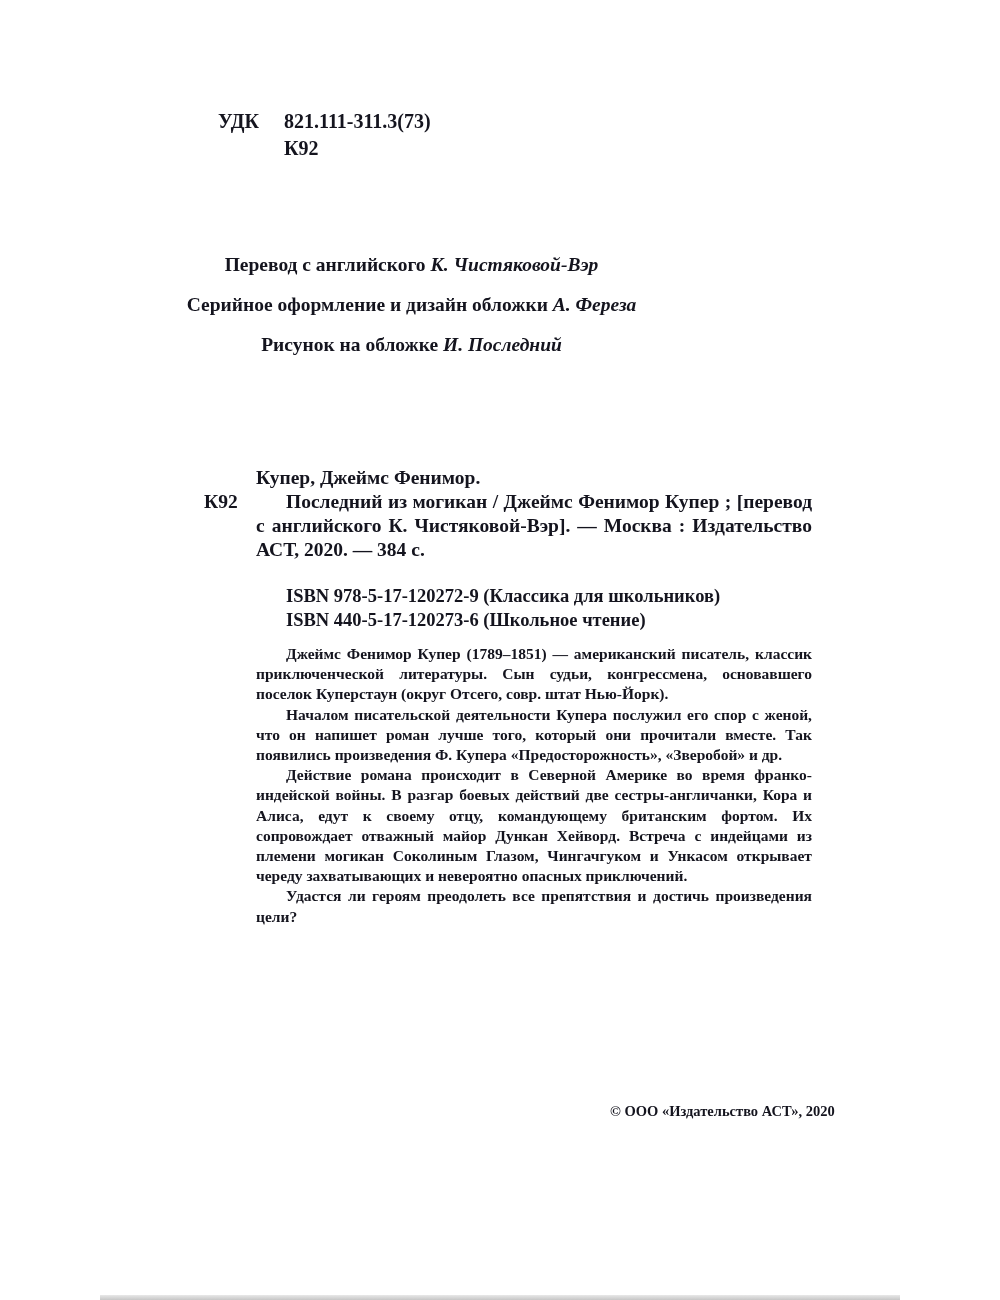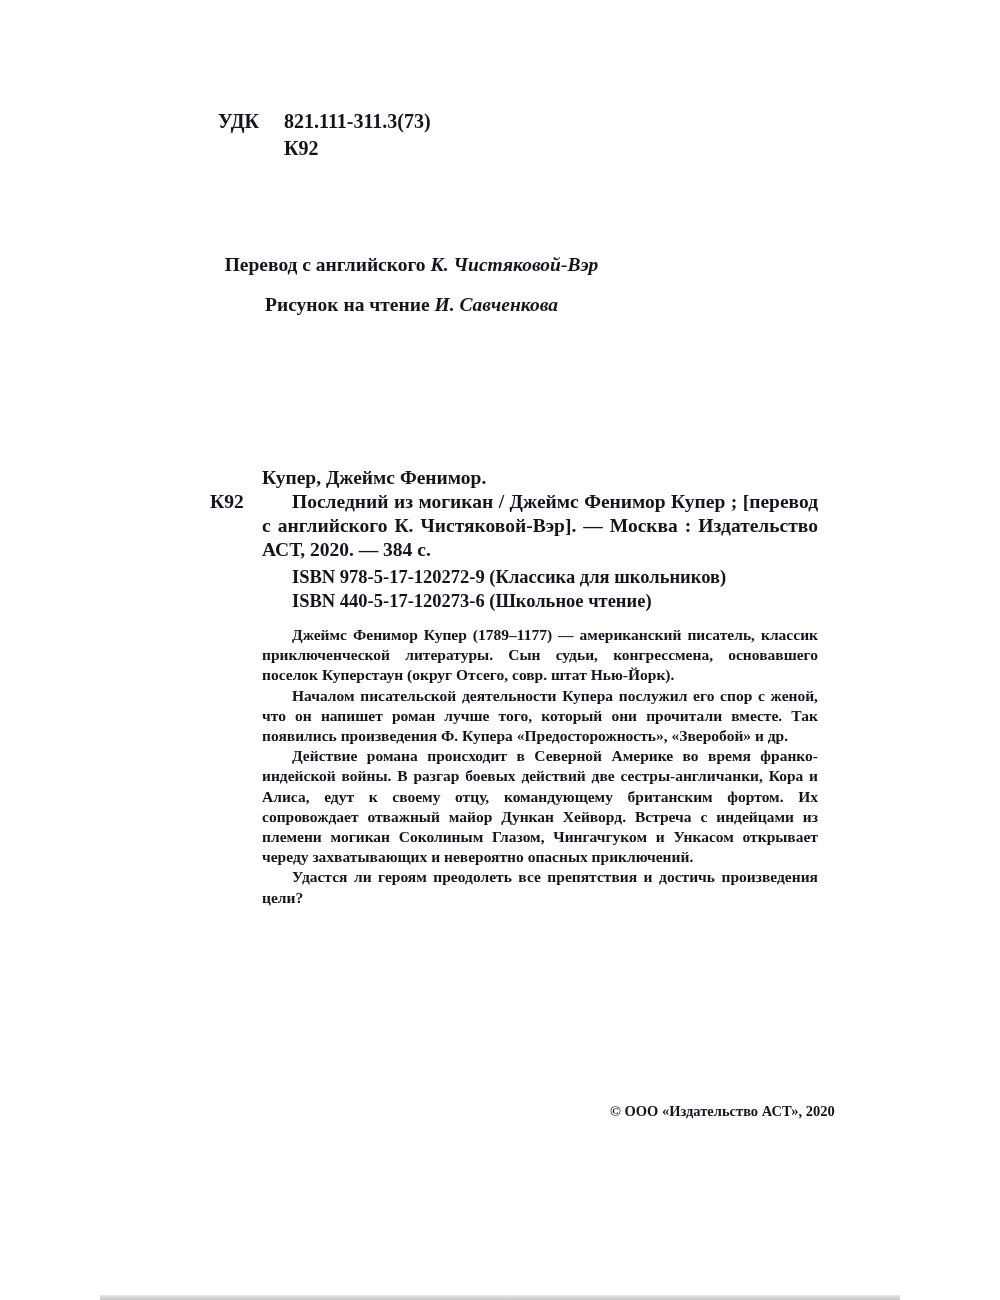--- a/index.html
+++ b/index.html
@@ -15,25 +15,25 @@
   .class-row { display: flex; }
   .class-key { width: 66px; }
   .class-val { }
 
   
   .credits { position: absolute; left: 0; width: 823px; top: 252px; text-align: center; font-size: 19.5px; font-weight: bold; }
   .credit-line { height: 40px; line-height: 26px; }
   .credit-line i { font-style: italic; }
 
   
-  .card { position: absolute; left: 262px; width: 556px; top: 466px; font-size: 19.5px; font-weight: bold; line-height: 24px; }
+  .card { position: absolute; left: 256px; width: 556px; top: 466px; font-size: 19.5px; font-weight: bold; line-height: 24px; }
   .author-heading { margin-left: 0; }
   .k92-side { position: absolute; left: -52px; top: 24px; }
   .biblio { text-indent: 30px; text-align: justify; }
-  .isbn-block { margin-top: 3px; margin-left: 30px; font-size: 18.5px; line-height: 24px; }
+  .isbn-block { margin-top: 22px; margin-left: 30px; font-size: 18.5px; line-height: 24px; }
 
   .annot { margin-top: 12px; font-size: 15.5px; line-height: 20.2px; text-align: justify; }
   .annot p { margin: 0; text-indent: 30px; }
   .annot p:first-child { font-style: normal; }
 
   .class-footer { margin-top: 16px; margin-left: 380px; font-size: 14.5px; line-height: 18px; }
   .copyright { position: absolute; left: 566px; top: 1103px; font-size: 14.5px; font-weight: bold; margin-left: 44px; }
 
   .bottom-bar { position: absolute; left: 100px; width: 800px; top: 1295px; height: 5px;
     background: linear-gradient(#e8e8e8, #c6c6c6); }
@@ -49,33 +49,34 @@
       <span class="class-val">821.111-311.3(73)</span>
     </div>
     <div class="class-row">
       <span class="class-key"></span>
       <span class="class-val">К92</span>
     </div>
   </div>
 
   <div class="credits">
     <div class="credit-line"><span>Перевод с английского </span><i>К. Чистяковой-Вэр</i></div>
-    <div class="credit-line"><span>Рисунок на чтение </span><i>И. Савченкова</i></div>
+    <div class="credit-line"><span>Серийное оформление и дизайн обложки </span><i>А. Фереза</i></div>
+    <div class="credit-line"><span>Рисунок на обложке </span><i>И. Последний</i></div>
   </div>
 
   <div class="card">
     <div class="author-heading">Купер, Джеймс Фенимор.</div>
     <span class="k92-side">К92</span>
     <div class="biblio">Последний из могикан / Джеймс Фенимор Купер ; [перевод с английского К. Чистяковой-Вэр]. — Москва : Издательство АСТ, 2020. — 384 с.</div>
     <div class="isbn-block">
       <div>ISBN 978-5-17-120272-9 (Классика для школьников)</div>
       <div>ISBN 440-5-17-120273-6 (Школьное чтение)</div>
     </div>
     <div class="annot">
-      <p>Джеймс Фенимор Купер (1789–1177) — американский писатель, классик приключенческой литературы. Сын судьи, конгрессмена, основавшего поселок Куперстаун (округ Отсего, совр. штат Нью-Йорк).</p>
+      <p>Джеймс Фенимор Купер (1789–1851) — американский писатель, классик приключенческой литературы. Сын судьи, конгрессмена, основавшего поселок Куперстаун (округ Отсего, совр. штат Нью-Йорк).</p>
       <p>Началом писательской деятельности Купера послужил его спор с женой, что он напишет роман лучше того, который они прочитали вместе. Так появились произведения Ф. Купера «Предосторожность», «Зверобой» и др.</p>
       <p>Действие романа происходит в Северной Америке во время франко-индейской войны. В разгар боевых действий две сестры-англичанки, Кора и Алиса, едут к своему отцу, командующему британским фортом. Их сопровождает отважный майор Дункан Хейворд. Встреча с индейцами из племени могикан Соколиным Глазом, Чингачгуком и Ункасом открывает череду захватывающих и невероятно опасных приключений.</p>
       <p>Удастся ли героям преодолеть все препятствия и достичь произведения цели?</p>
     </div>
   </div>
 
   <div class="copyright">© ООО «Издательство АСТ», 2020</div>
 
   <div class="bottom-bar"></div>
 </div>

